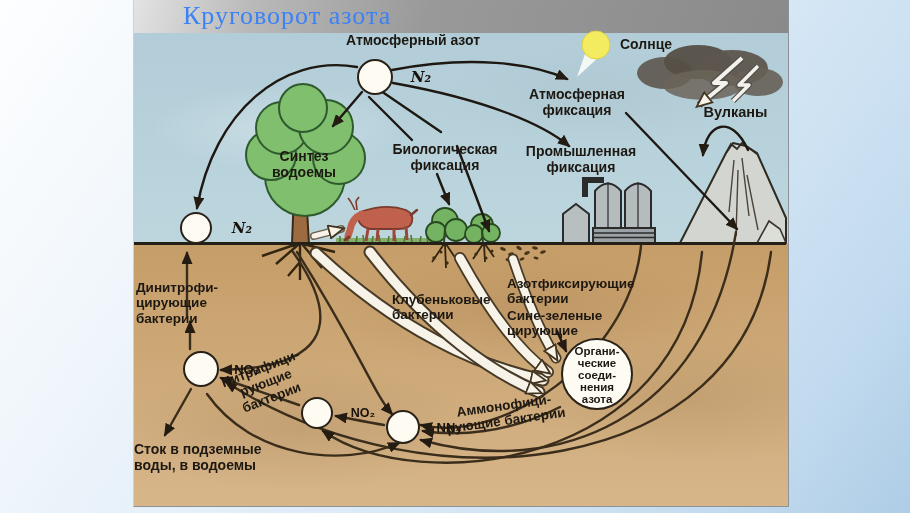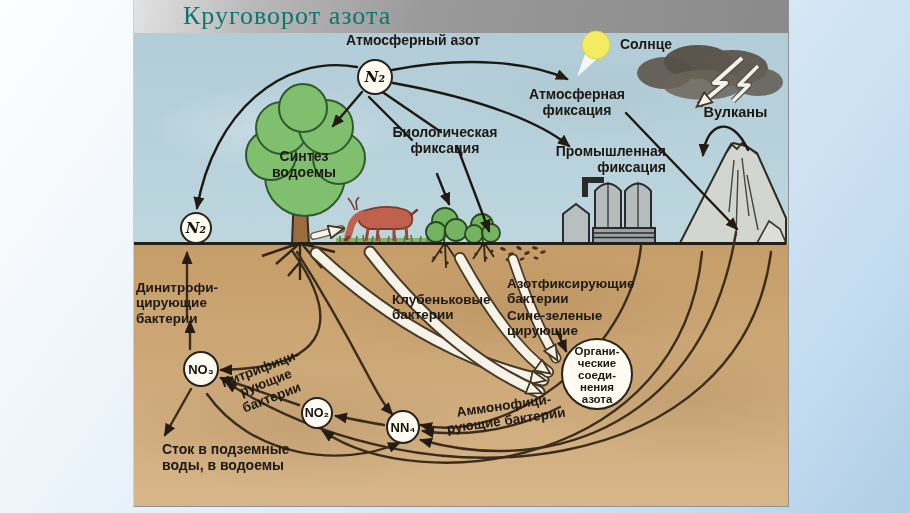--- a/index.html
+++ b/index.html
@@ -21,27 +21,27 @@
           linear-gradient(#b2cdd8,#bdd6de);}
   .ground{position:absolute;left:0;top:244px;width:100%;height:262px;
         background:
           radial-gradient(ellipse 300px 80px at 60% 25%, rgba(150,110,60,.22), transparent 70%),
           radial-gradient(ellipse 260px 90px at 25% 70%, rgba(120,90,55,.16), transparent 70%),
           radial-gradient(ellipse 240px 90px at 85% 60%, rgba(125,95,55,.15), transparent 70%),
           linear-gradient(#c59d68,#d7b68a);}
   svg.draw{position:absolute;left:0;top:0;width:910px;height:513px;}
   .title{position:absolute;left:183px;top:1px;
         font-family:"Liberation Serif","DejaVu Serif",serif;
-        font-size:26px;color:#0f766e;letter-spacing:1px;white-space:nowrap;}
+        font-size:26px;color:#3b82f6;letter-spacing:1px;white-space:nowrap;}
   .lbl{position:absolute;white-space:pre-line;color:#1d1812;font-weight:700;
        font-size:13.5px;line-height:1.14;text-align:center;}
   .lbl.left{text-align:left;}
   .lbl.right{text-align:left;margin-top:16px;}
   .node{position:absolute;color:#17120c;font-weight:700;text-align:center;
-        font-size:13px;line-height:1;}
+        font-size:13px;line-height:1;padding-left:46px;}
   .n2{font-family:"DejaVu Serif",serif;font-style:italic;font-weight:700;font-size:15px;}
   .rot21{transform:rotate(-21deg);}
   .rot8{transform:rotate(-8deg);}
 </style>
 </head>
 <body>
 
 <div class="stage">
 
   <div class="scan">
@@ -212,41 +212,41 @@
     </g>
   </svg>
 
   <div class="title">Круговорот азота</div>
 
   <div class="lbl" style="left:333px;top:33px;width:160px;font-size:14px;">Атмосферный азот</div>
   <div class="lbl left" style="left:620px;top:37px;width:70px;font-size:14px;">Солнце</div>
   <div class="lbl" style="left:688px;top:104px;width:95px;font-size:14.5px;">Вулканы</div>
   <div class="lbl" style="left:510px;top:87px;width:134px;font-size:14px;">Атмосферная
 фиксация</div>
-  <div class="lbl" style="left:520px;top:144px;width:146px;font-size:14px;text-align:right;">Промышленная
+  <div class="lbl" style="left:508px;top:144px;width:146px;font-size:14px;">Промышленная
 фиксация</div>
-  <div class="lbl" style="left:378px;top:125px;width:134px;font-size:14px;">Биологическая
+  <div class="lbl" style="left:378px;top:142px;width:134px;font-size:14px;">Биологическая
 фиксация</div>
   <div class="lbl" style="left:256px;top:149px;width:96px;font-size:14px;">Синтез
 водоемы</div>
   <div class="lbl left" style="left:136px;top:280px;width:115px;">Динитрофи-
 цирующие
 бактерии</div>
   <div class="lbl rot21" style="left:213px;top:360px;width:106px;">Нитрифици-
 рующие
 бактерии</div>
   <div class="lbl rot8" style="left:424px;top:398px;width:162px;">Аммонофици-
 рующие бактерии</div>
   <div class="lbl right" style="left:392px;top:276px;width:110px;">Клубеньковые
 бактерии</div>
   <div class="lbl left" style="left:507px;top:276px;width:155px;">Азотфиксирующие
 бактерии</div>
   <div class="lbl left" style="left:507px;top:308px;width:155px;">Сине-зеленые
 цирующие</div>
-  <div class="lbl left" style="left:134px;top:442px;width:178px;font-size:14px;padding-left:28px;">Сток в подземные
+  <div class="lbl left" style="left:134px;top:442px;width:178px;font-size:14px;">Сток в подземные
 воды, в водоемы</div>
 
   <div class="node n2" style="left:357px;top:70px;width:36px;">N₂</div>
   <div class="node n2" style="left:178px;top:221px;width:36px;">N₂</div>
   <div class="node" style="left:183px;top:363px;width:36px;">NO₃</div>
   <div class="node" style="left:300px;top:407px;width:34px;font-size:12.5px;">NO₂</div>
   <div class="node" style="left:385px;top:421px;width:36px;">NN₄</div>
   <div class="lbl" style="left:560px;top:346px;width:74px;font-size:11.5px;line-height:1.04;">Органи-
 ческие
 соеди-

